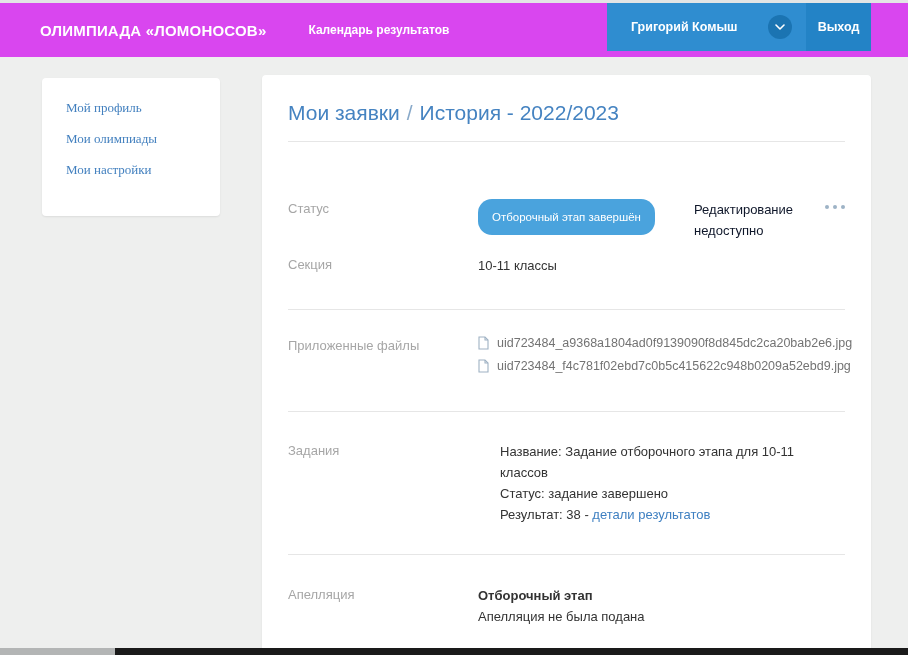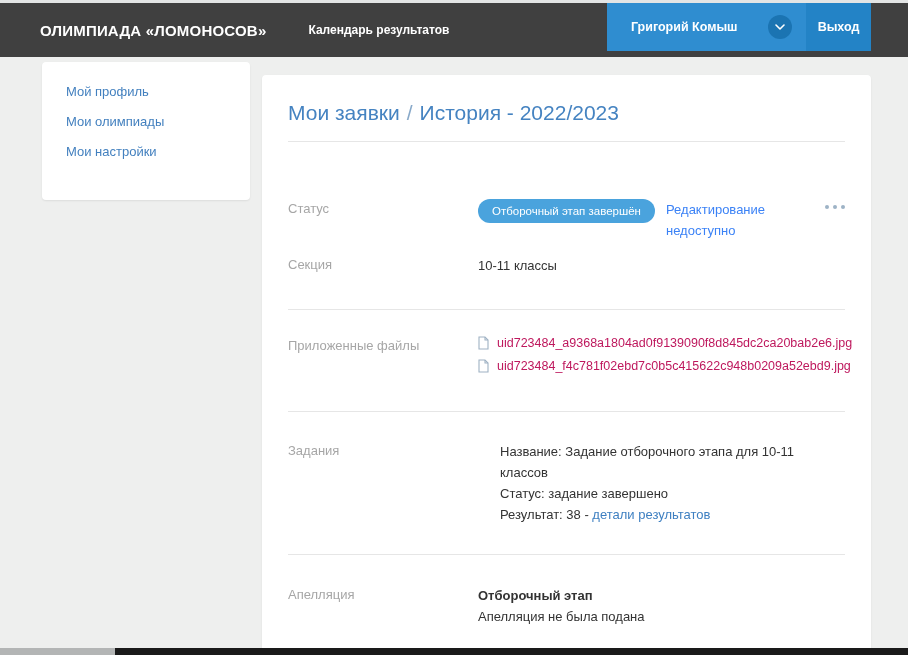--- a/index.html
+++ b/index.html
@@ -2,57 +2,57 @@
 <html><head>
 <meta charset="utf-8">
 <style>
   * { margin:0; padding:0; box-sizing:border-box; }
   html,body { width:908px; height:655px; overflow:hidden; }
   body { font-family:"Liberation Sans", sans-serif; background:#eeefee; }
   #screen { position:relative; width:908px; height:655px; background:#eeefee; overflow:hidden; }
 
   
   .top-strip { height:3px; background:#e3e5e5; }
-  .header { position:relative; height:54px; background:#404040; display:flex; align-items:center; }
+  .header { position:relative; height:54px; background:#d946ef; display:flex; align-items:center; }
   .brand { color:#fff; font-size:15px; font-weight:bold; margin-left:40px; letter-spacing:.2px; cursor:pointer; }
   .nav-link { color:#fff; font-size:12px; font-weight:bold; margin-left:42px; cursor:pointer; }
   .header-right { position:absolute; right:37px; top:0; height:48px; display:flex; }
   .user-box { width:199px; background:#2f8dd0; display:flex; align-items:center; justify-content:space-between; padding:0 14px 0 24px; cursor:pointer; }
   .user-name { color:#fff; font-size:12.5px; font-weight:bold; }
   .chev-circle { width:24px; height:24px; border-radius:50%; background:#1b74b2; display:flex; align-items:center; justify-content:center; }
   .logout-box { width:65px; background:#2383c6; display:flex; align-items:center; justify-content:center; cursor:pointer; }
   .logout-box span { color:#fff; font-size:12.5px; font-weight:bold; }
 
   
-  .sidebar { position:absolute; left:42px; top:62px; width:208px; height:138px; background:#fff; border-radius:4px; box-shadow:0 1px 2px rgba(0,0,0,.08); padding:22px 0 0 24px; }
+  .sidebar { position:absolute; left:42px; top:78px; width:178px; height:138px; background:#fff; border-radius:4px; box-shadow:0 1px 2px rgba(0,0,0,.08); padding:22px 0 0 24px;font-family:Liberation Serif, serif; }
   .side-link { display:block; color:#4380bf; font-size:13px; margin-bottom:15px; cursor:pointer; text-decoration:none; }
 
   
   .main-card { position:absolute; left:262px; top:75px; width:609px; height:580px; background:#fff; border-radius:4px 4px 0 0; box-shadow:0 1px 2px rgba(0,0,0,.08); padding:0 26px; }
   .breadcrumb { padding-top:26px; height:66px; font-size:21px; color:#4583c1; }
   .bc-link { color:#4583c1; cursor:pointer; }
   .bc-sep { color:#88a9c9; padding:0 7px; }
   .divider { border-top:1px solid #e6e6e6; height:0; }
 
   .row { display:flex; align-items:flex-start; }
   .label { width:190px; flex:0 0 190px; color:#a6a6a6; font-size:13px; line-height:20px; }
   .value { color:#333; font-size:13px; line-height:21px; }
 
   .status-row { padding-top:57px; }
   .badge-cell { width:188px; flex:0 0 188px; }
-  .badge { display:inline-block; background:#4aa3dd; color:#fff; font-size:11.5px; padding:6px 14px; border-radius:14px; white-space:nowrap; }
-  .note { width:150px; color:#3b82f6; font-size:13px; line-height:21px; }
+  .badge { display:inline-block; background:#4aa3dd; color:#fff; font-size:11.5px; padding:12px 14px; border-radius:14px; white-space:nowrap; }
+  .note { width:150px; color:#0f172a; font-size:13px; line-height:21px;margin-left:28px; }
   .dots-menu { margin-left:auto; display:flex; gap:4px; padding-top:6px; cursor:pointer; }
   .dots-menu i { width:4px; height:4px; border-radius:50%; background:#9db3c6; }
 
   .section-row { padding:14px 0 33px; }
   .files-row { padding:26px 0 29px; }
   .file-line { display:flex; align-items:center; margin-bottom:9px; }
   .file-icon { margin-right:8px; display:inline-flex; }
-  .file-link { color:#be185d; font-size:12.5px; cursor:pointer; text-decoration:none; }
+  .file-link { color:#737373; font-size:12.5px; cursor:pointer; text-decoration:none; }
 
   .tasks-row { padding:29px 0 29px;gap:22px; }
   .inline-link { color:#3d7fc1; cursor:pointer; }
   .appeal-row { padding:30px 0 23px; }
   .appeal2-row { padding:25px 0 0; }
   .stage { font-weight:bold; }
 
   
   .bottom-bar { position:absolute; left:0; bottom:0; width:908px; height:7px; background:#1a1a1a; z-index:5; }
   .bottom-track-left { position:absolute; left:0; top:0; width:115px; height:7px; background:#b3b5b5; }

